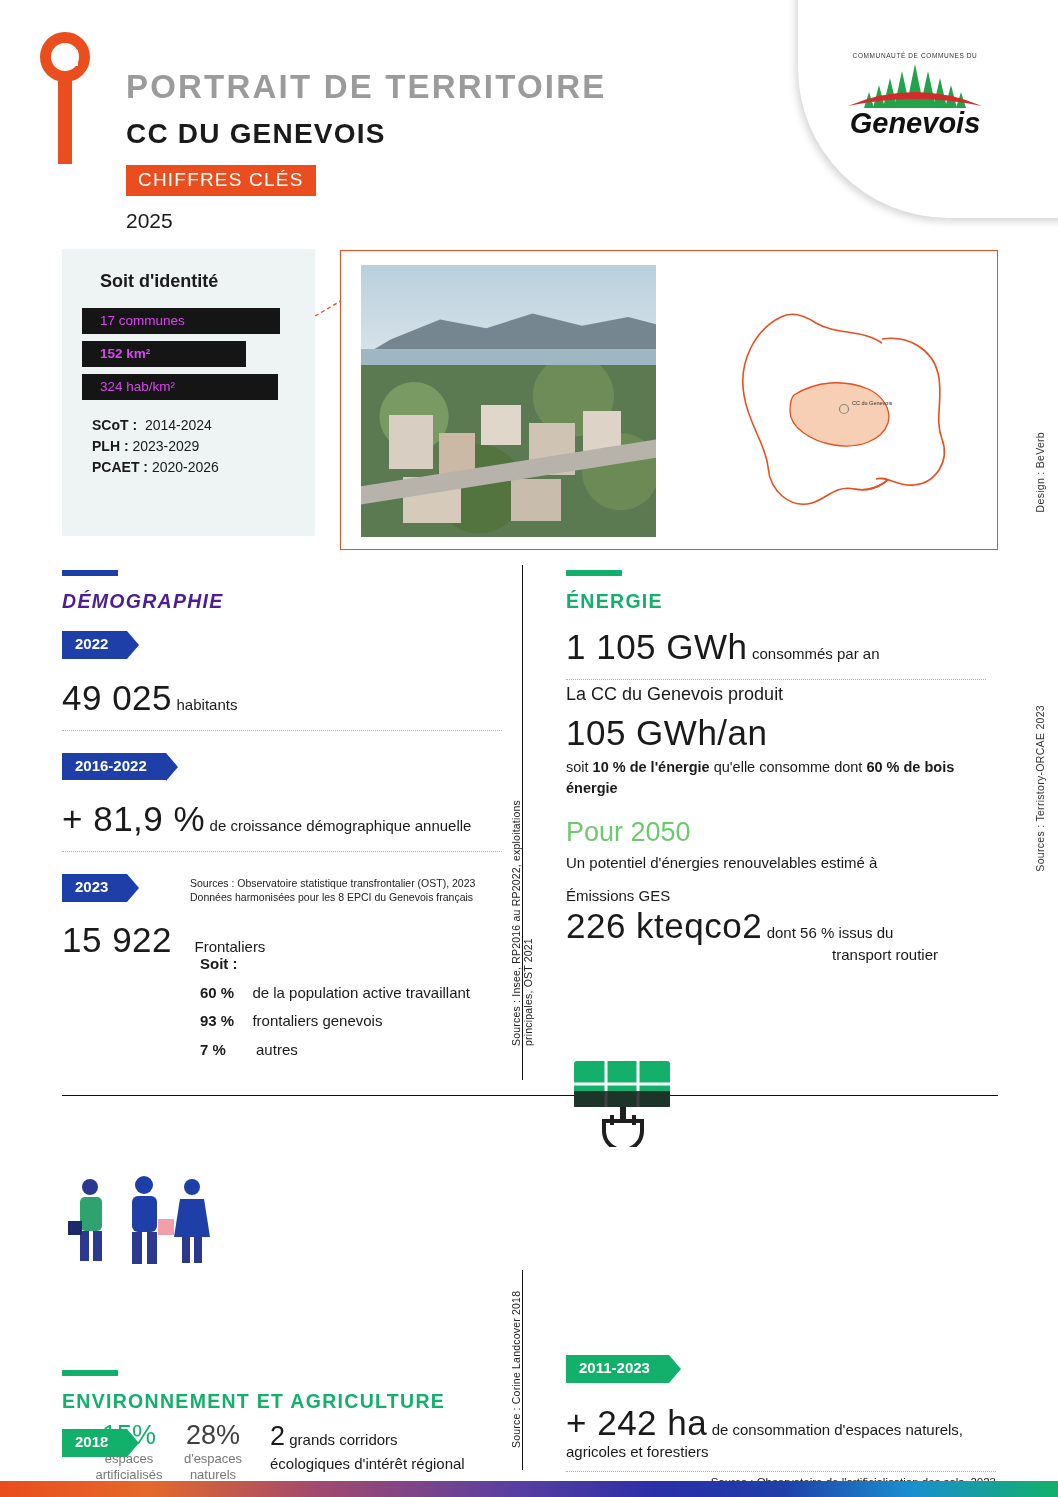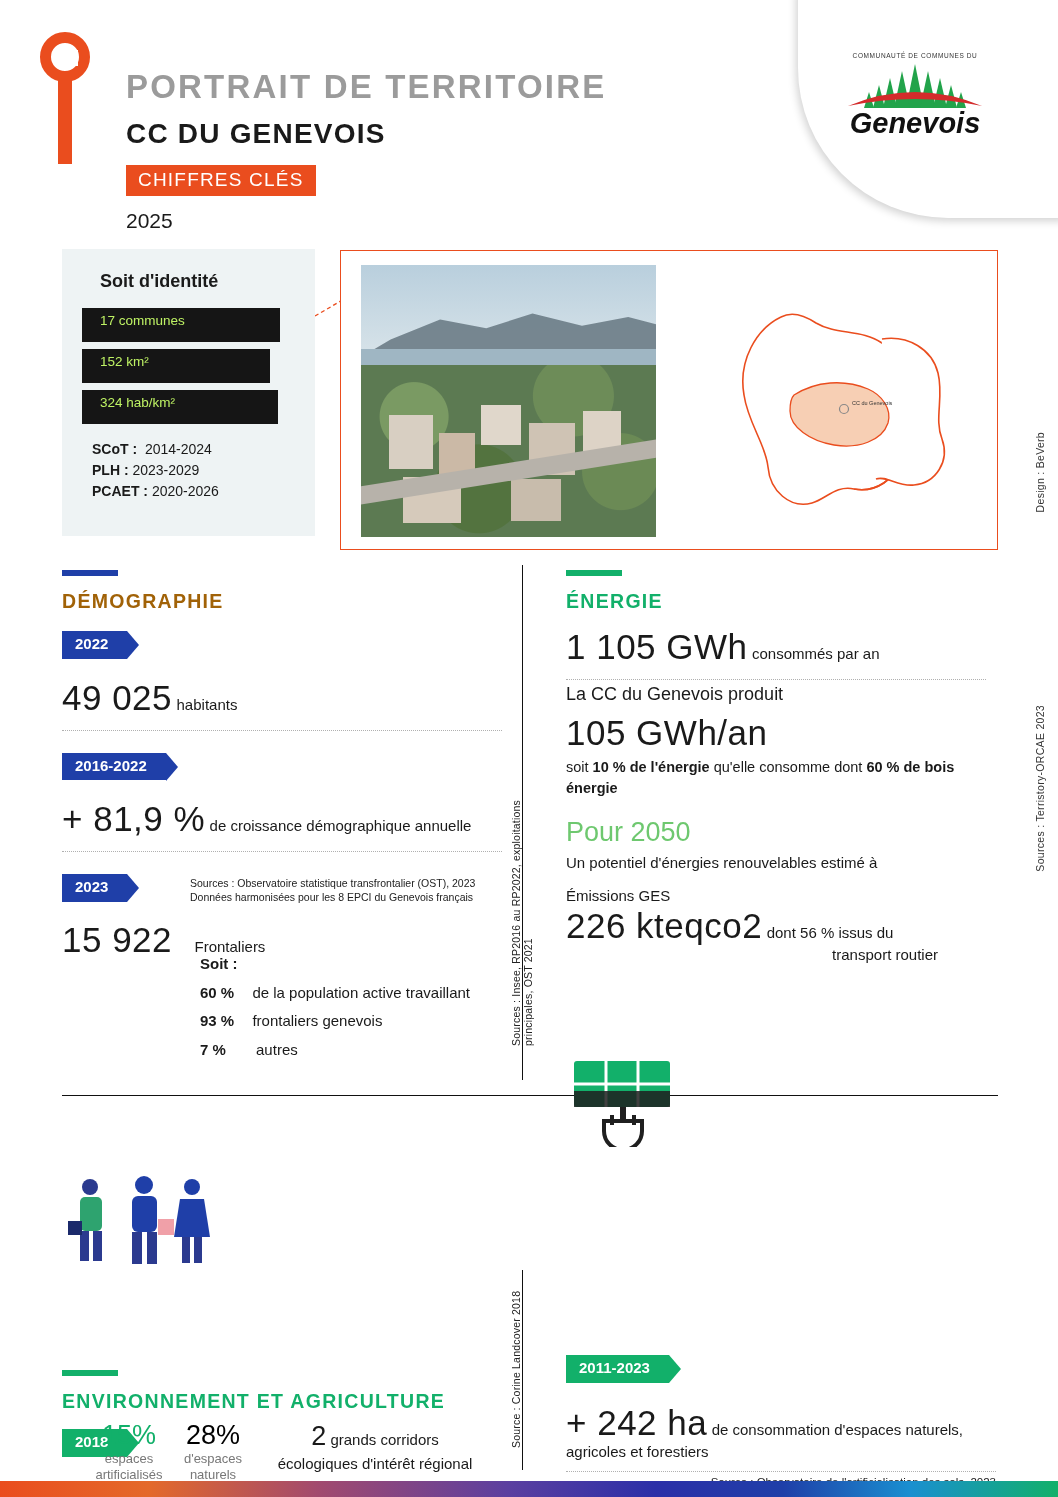--- a/index.html
+++ b/index.html
@@ -53,24 +53,24 @@
   .cc-logo .word { font-size:29px; font-weight:bold; font-style:italic; color:#111; line-height:1; margin-top:1px;}
 
   
   .ident-card {
     position:absolute; left:62px; top:249px; width:253px; height:287px;
     background:#eef3f4;
   }
   .ident-title { font-size:18px; font-weight:bold; padding:22px 0 0 38px; }
   .ident-bars { margin-top:16px; padding-left:20px; }
   .ident-bar {
-    background:#151515; color:#bef264; font-size:13.5px;
-    padding:5px 10px 14px 18px; margin-bottom:7px; width:198px;
-  }
-  .ident-bar.w2 { width:188px; }
+    background:#151515; color:#d946ef; font-size:13.5px;
+    padding:5px 10px 6px 18px; margin-bottom:7px; width:198px;
+  }
+  .ident-bar.w2 { width:164px;font-weight:bold; }
   .ident-bar.w3 { width:196px; }
   .ident-dates { padding:8px 0 0 30px; font-size:14px; line-height:1.5; }
   .ident-dates b { font-weight:bold; }
 
   .arrow-dash { position:absolute; left:315px; top:286px; width:45px; height:34px; }
 
   
   .panel {
     position:absolute; left:340px; top:250px; width:658px; height:300px;
     border:1.6px solid #ea4d1e; background:#fff;
@@ -109,21 +109,21 @@
   .sources-vert-right {
     position:absolute; right:12px; top:705px; font-size:10.5px; color:#333;
     writing-mode:vertical-rl; transform:rotate(180deg); letter-spacing:.3px;
   }
 
   
   .tick { height:6px; width:56px; }
   .tick.blue { background:#1f3fa8; }
   .tick.green { background:#12b06a; }
   .sec-h { font-size:19.5px; font-weight:bold; letter-spacing:1.3px; margin-top:14px; }
-  .sec-h.blue { color:#a16207; }
+  .sec-h.blue { color:#4c1d95;font-style:italic; }
   .sec-h.green { color:#12b06a; }
 
   
   .tag {
     display:inline-block; position:relative; color:#fff; font-size:15px; font-weight:bold;
     padding:5px 19px 6px 13px; line-height:1.1;
   }
   .tag.blue { background:#1f3fa8; }
   .tag.green { background:#12b06a; }
   .tag:after {
@@ -403,29 +403,29 @@
     </svg>
   </div>
   <div style="position:absolute; left:84px; top:1420px; width:90px; text-align:center;">
     <div style="font-size:27px; color:#12b06a;">15%</div>
     <div style="font-size:13px; color:#777; line-height:1.25;">
       <span>espaces</span><br>
       <span>artificialisés</span>
     </div>
   </div>
   <div style="position:absolute; left:168px; top:1420px; width:90px; text-align:center;">
-    <div style="font-size:27px; color:#000000;">28%</div>
+    <div style="font-size:27px; color:#404040;">28%</div>
     <div style="font-size:13px; color:#777; line-height:1.25;">
       <span>d'espaces</span><br>
       <span>naturels</span>
     </div>
   </div>
 
   <div style="position:absolute; left:270px; top:1418px; width:210px; font-size:15px; line-height:1.35;">
-    <div style="margin-bottom:18px;text-align:center;">
+    <div style="margin-bottom:18px;">
       <span style="font-size:27px;">2</span>
       <span>grands corridors écologiques d'intérêt régional</span>
     </div>
     <div style="margin-bottom:18px;">
       <span style="font-size:27px;">1</span>
       
     </div>
 
   </div>
 

